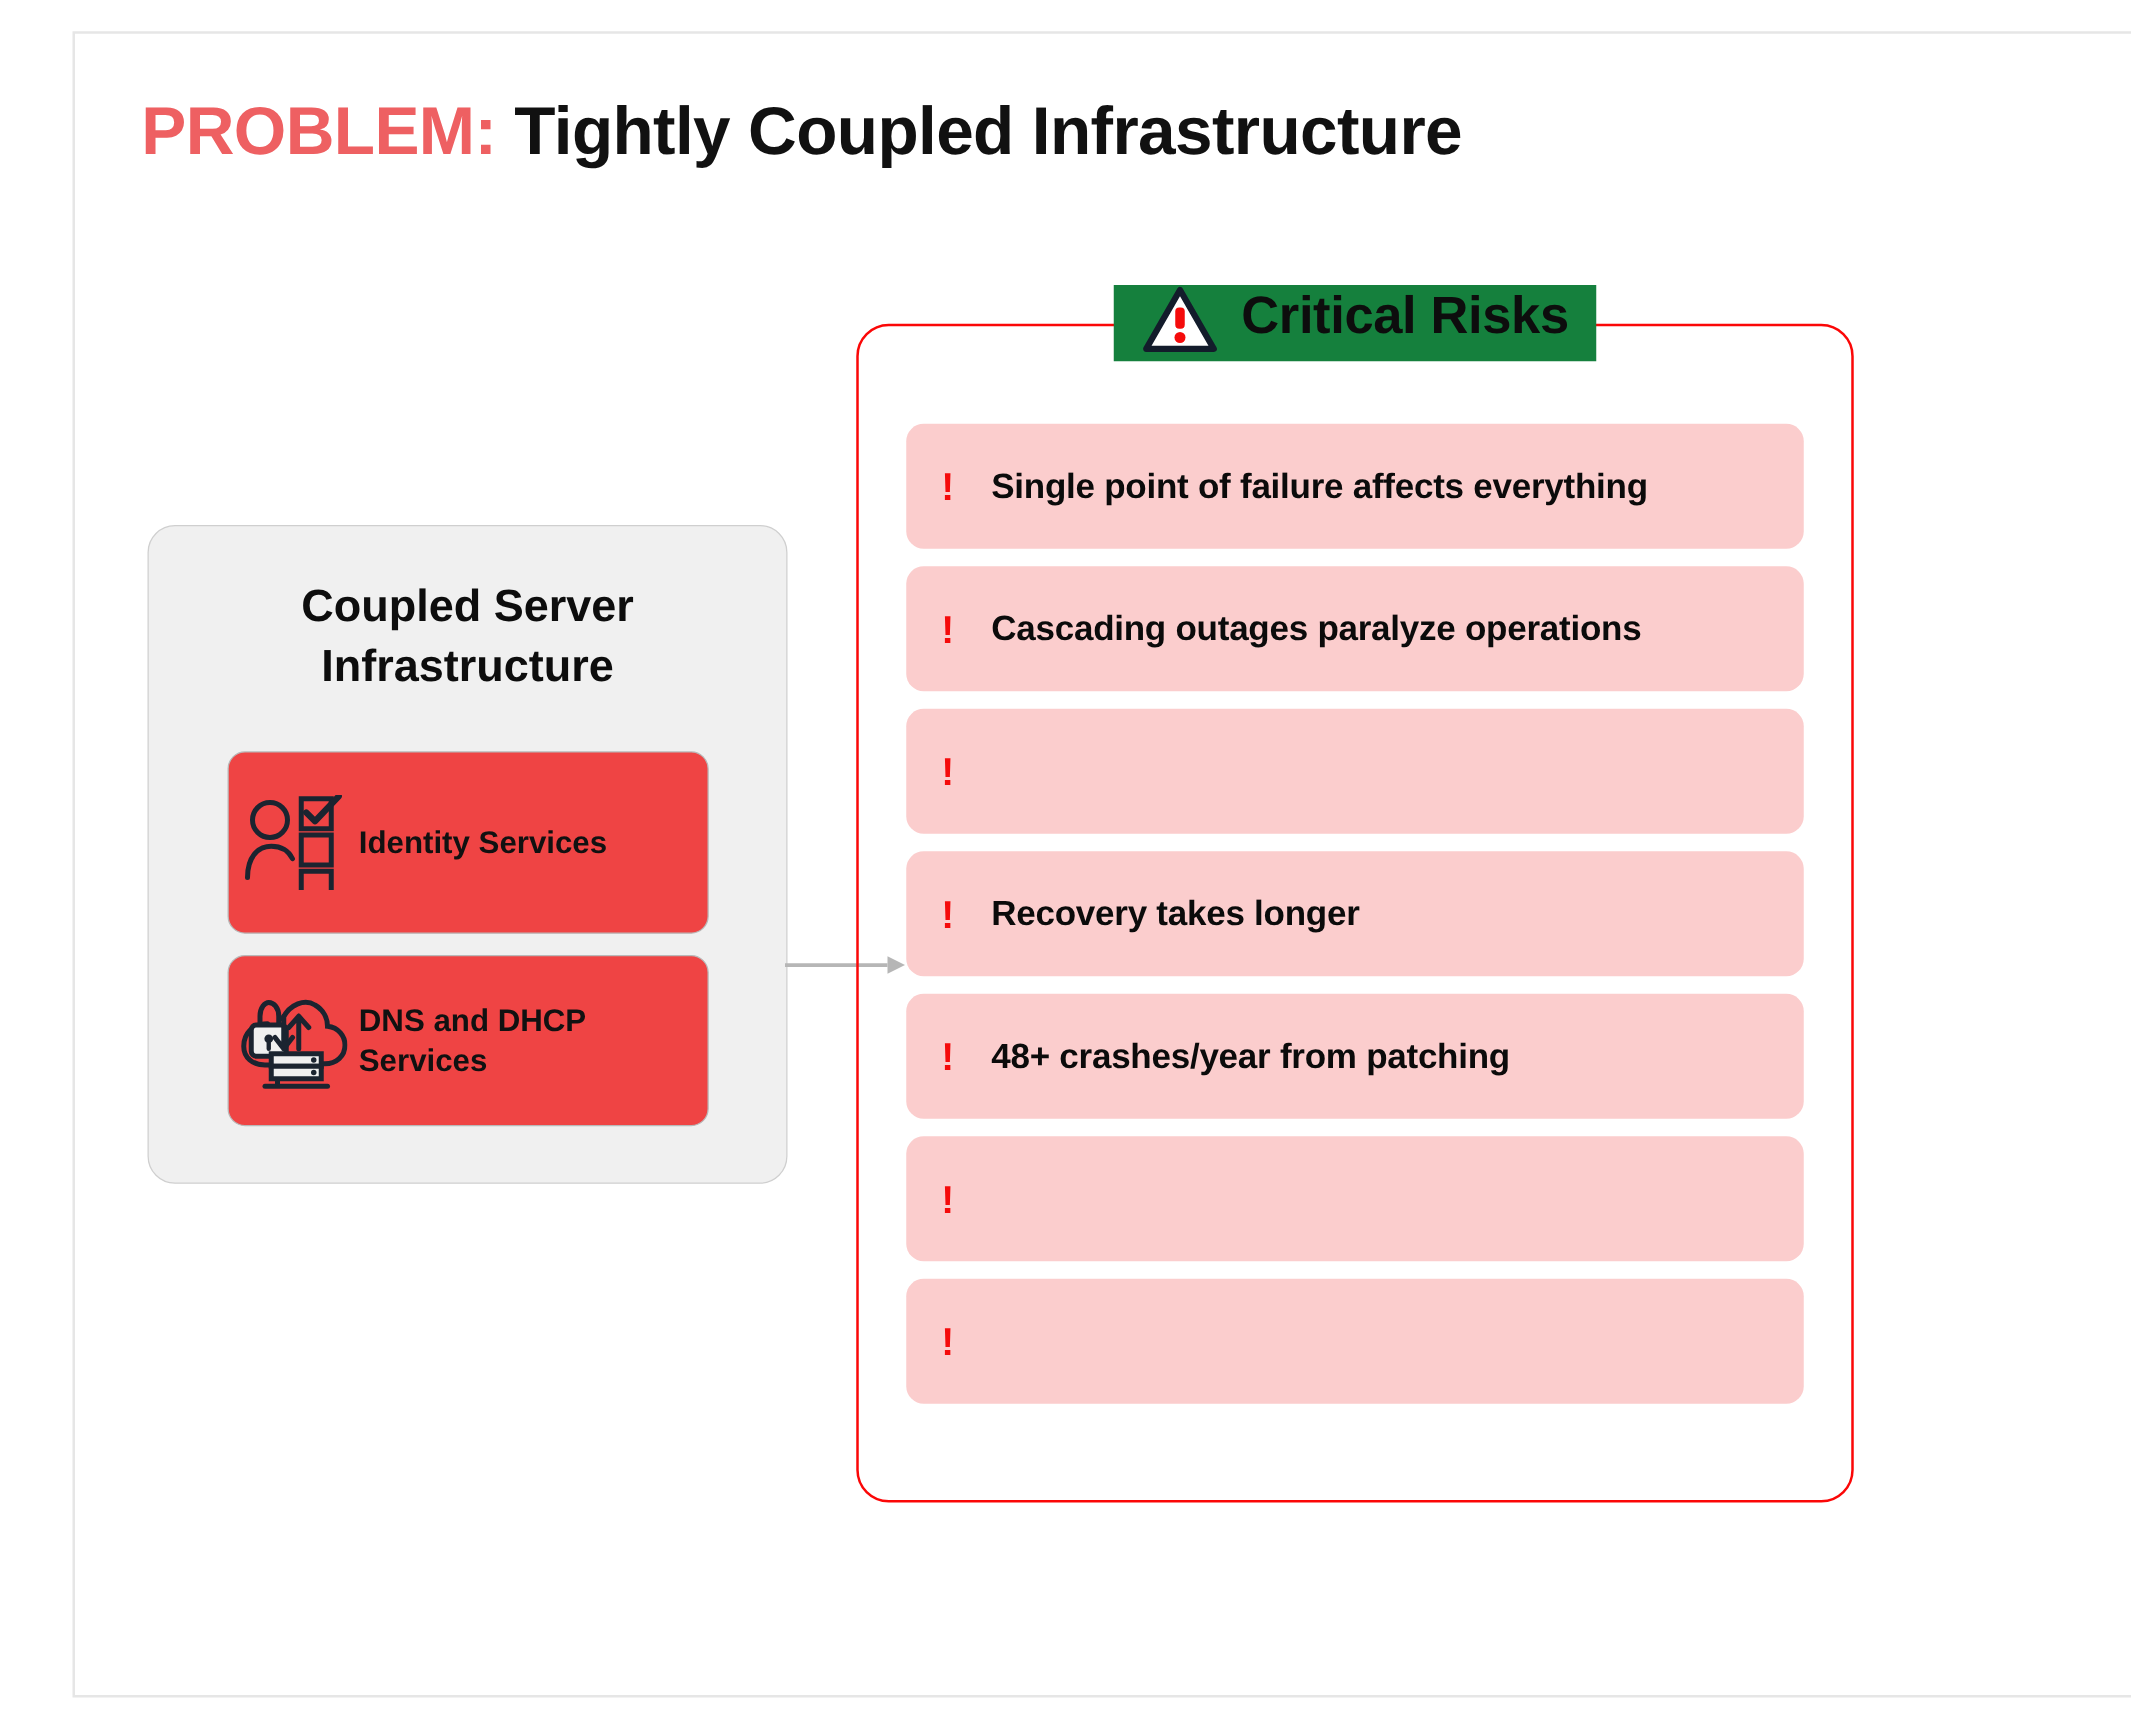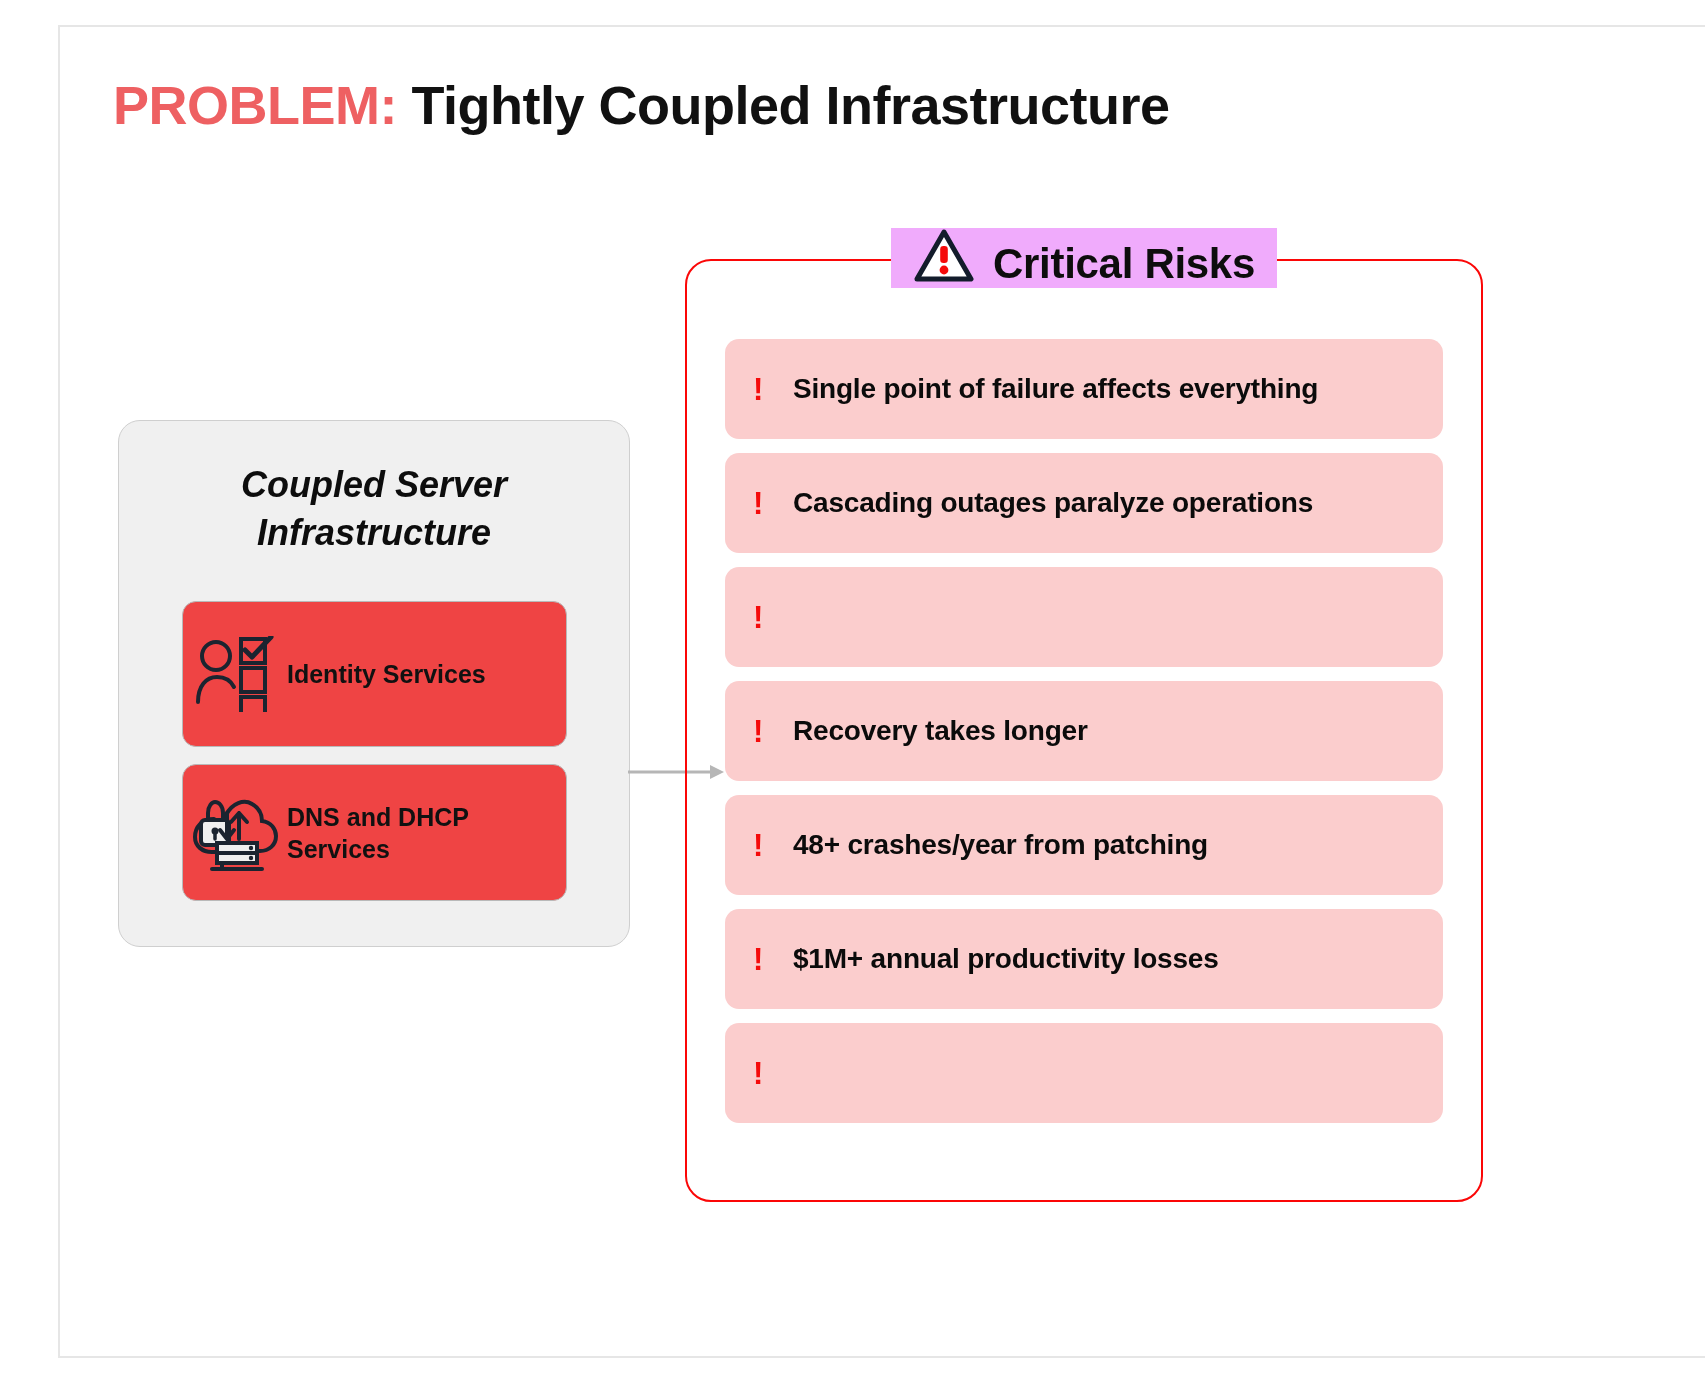--- a/index.html
+++ b/index.html
@@ -56,21 +56,20 @@
   .left-panel-title {
     position: absolute;
     left: 0;
     top: 40px;
     width: 100%;
     text-align: center;
     font-size: 36px;
     font-weight: 700;
     line-height: 1.33;
     color: #0d0d0d;
-    font-style: italic;
   }
   .service-card {
     position: absolute;
     left: 63px;
     width: 385px;
     background: #ef4444;
     border: 1.5px solid #b9b9b9;
     border-radius: 14px;
     box-sizing: border-box;
     display: flex;
@@ -121,23 +120,23 @@
     width: 798px;
     height: 72px;
     display: flex;
     align-items: center;
     justify-content: center;
     gap: 18px;
     background: transparent;
   }
   .risks-header-inner {
     display: flex;
-    align-items: flex-end;
+    align-items: flex-start;
     gap: 18px;
-    background: #f0abfc;
+    background: #15803d;
     padding: 0 22px;
   }
   .risks-header-text {
     font-size: 42px;
     font-weight: 700;
     color: #0d0d0d;
     letter-spacing: -0.3px;
   }
 
   .risk-list {
@@ -258,20 +257,19 @@
     <div class="risk-item">
       <span class="risk-bang">!</span>
       <span class="risk-text">Recovery takes longer</span>
     </div>
     <div class="risk-item">
       <span class="risk-bang">!</span>
       <span class="risk-text">48+ crashes/year from patching</span>
     </div>
     <div class="risk-item">
       <span class="risk-bang">!</span>
-      <span class="risk-text">$1M+ annual productivity losses</span>
     </div>
     <div class="risk-item">
       <span class="risk-bang">!</span>
     </div>
   </div>
 
 </div>
 
 </body></html>

